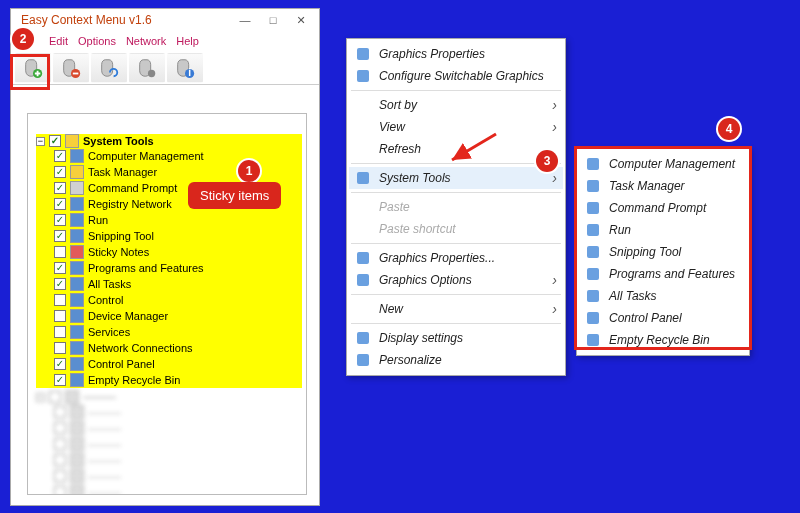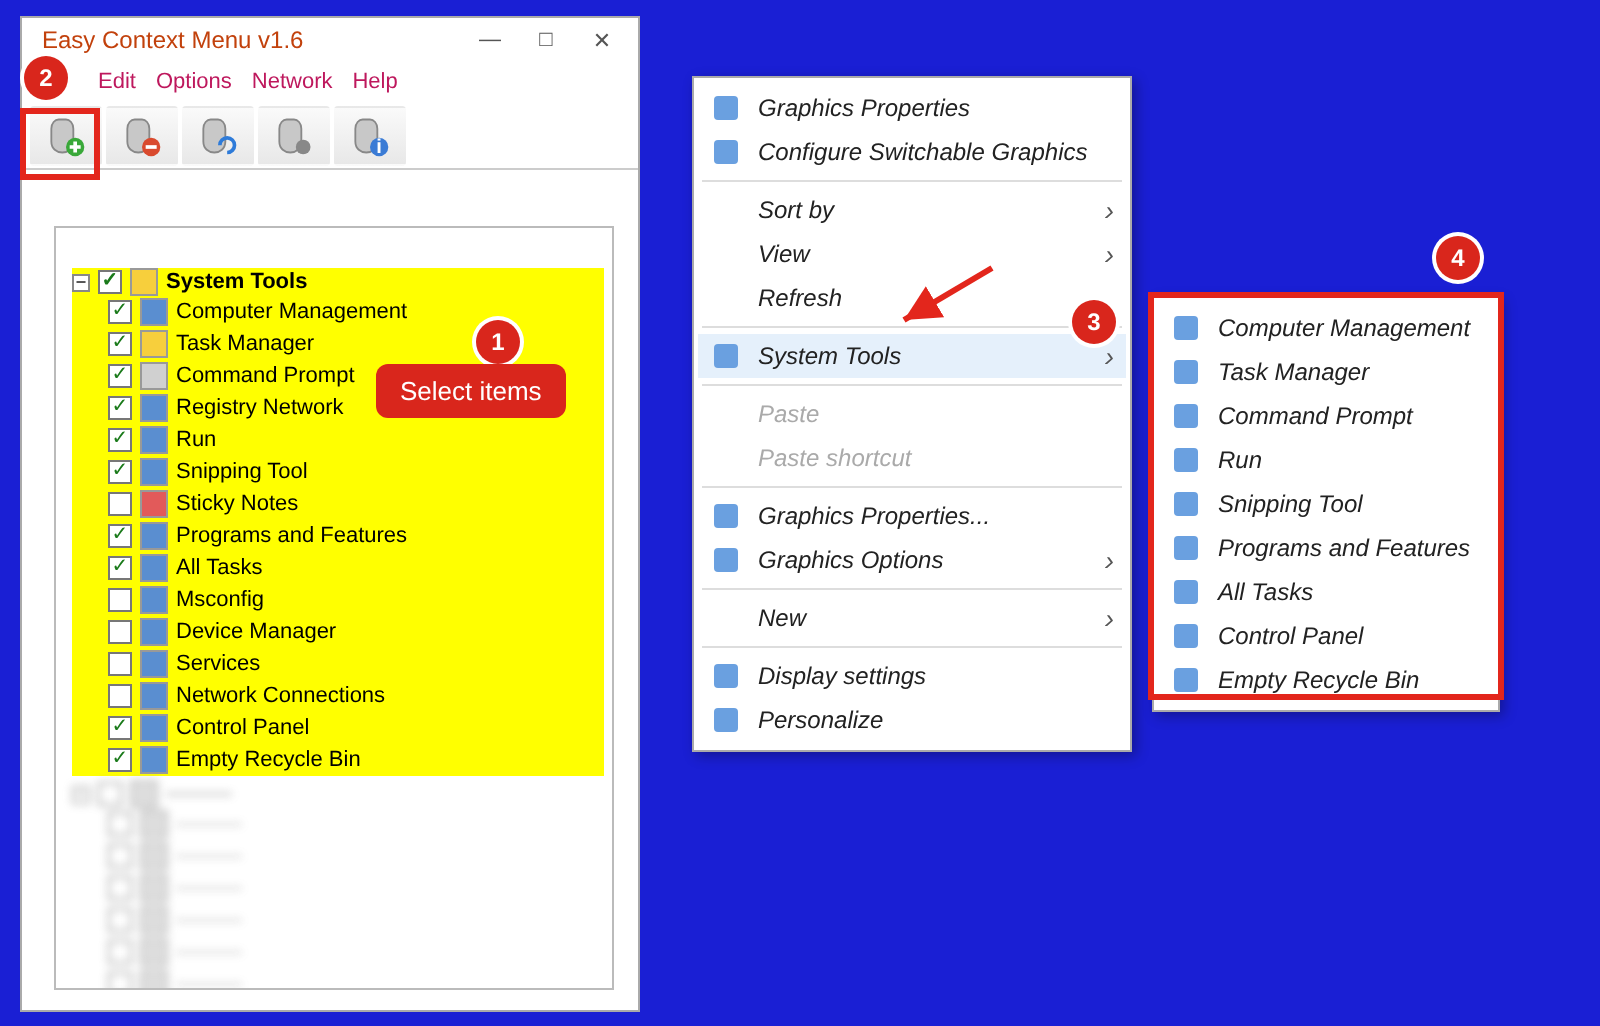--- a/index.html
+++ b/index.html
@@ -164,21 +164,21 @@
               <span>Programs and Features</span>
             </div>
             <div class="item highlight">
               <span class="cb checked"></span>
               <span class="ico blue"></span>
               <span>All Tasks</span>
             </div>
             <div class="item highlight">
               <span class="cb "></span>
               <span class="ico blue"></span>
-              <span>Msconfig</span>
+              <span>Control</span>
             </div>
             <div class="item highlight">
               <span class="cb "></span>
               <span class="ico blue"></span>
               <span>Device Manager</span>
             </div>
             <div class="item highlight">
               <span class="cb "></span>
               <span class="ico blue"></span>
               <span>Services</span>
@@ -379,21 +379,21 @@
           <rect x="2" y="2" width="12" height="12" rx="2" fill="#6aa0e0"></rect>
         </svg></span>
       <span class="lbl">Empty Recycle Bin</span>
     </div>
   </div>
 
 <div class="redbox" style="left:10px; top:54px; width:40px; height:36px;"></div>
 <div class="badge" style="left:12px; top:28px;">2</div>
 
 <div class="badge" style="left:238px; top:160px;">1</div>
-<div class="tooltip" style="left:188px; top:182px;">Select items</div>
+<div class="tooltip" style="left:188px; top:182px;">Sticky items</div>
 
 <div class="badge" style="left:536px; top:150px;">3</div>
 <div class="redbox" style="left:574px; top:146px; width:178px; height:204px;"></div>
 <div class="badge" style="left:718px; top:118px;">4</div>
 
 <div class="arrow-anno" style="left:446px; top:130px;">
   <svg width="60" height="40">
       <defs>
         <marker id="ah" markerWidth="8" markerHeight="8" refX="6" refY="3" orient="auto">
           <path d="M0 0 L6 3 L0 6 z" fill="#e3261c"></path>

